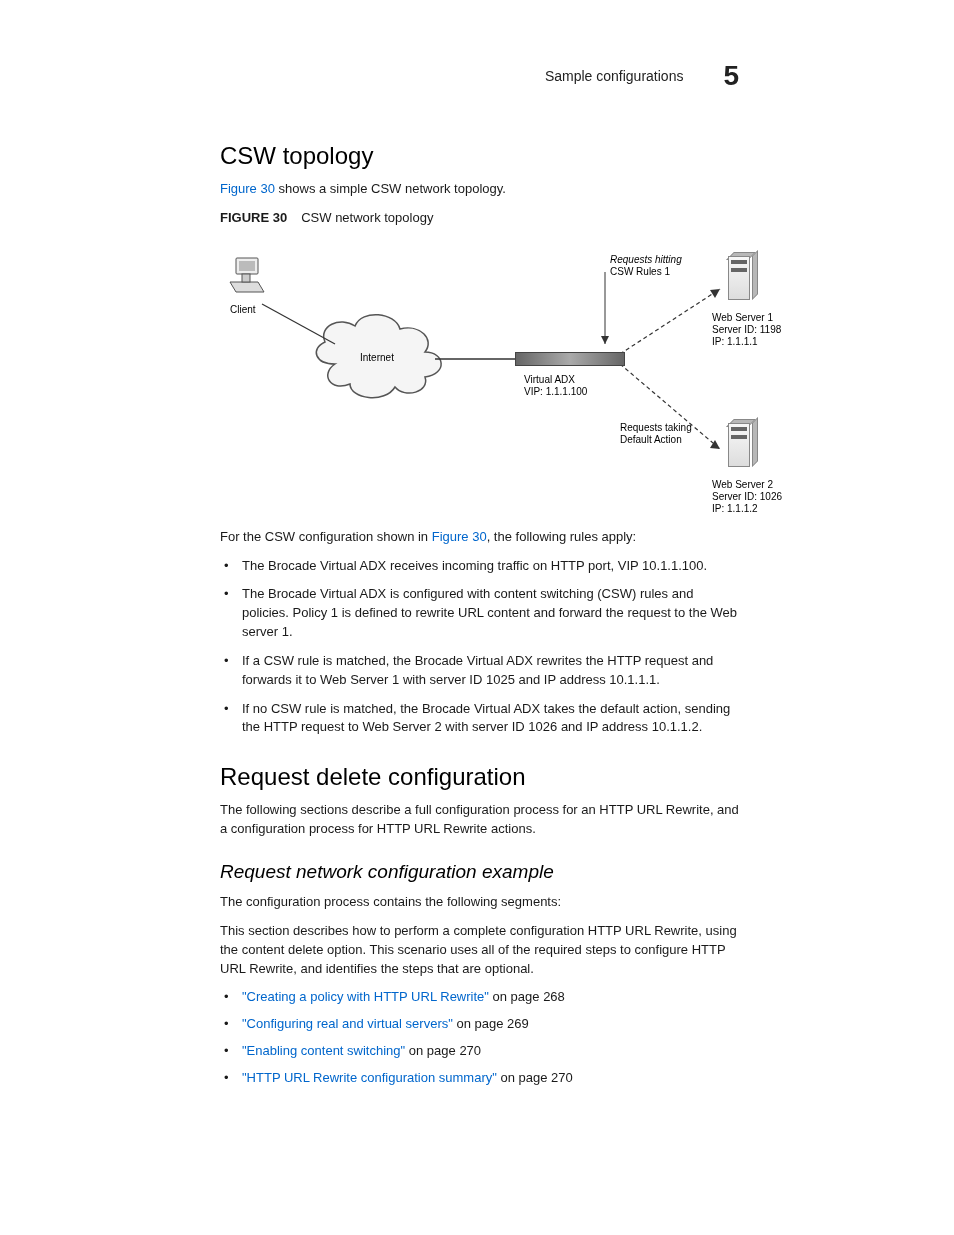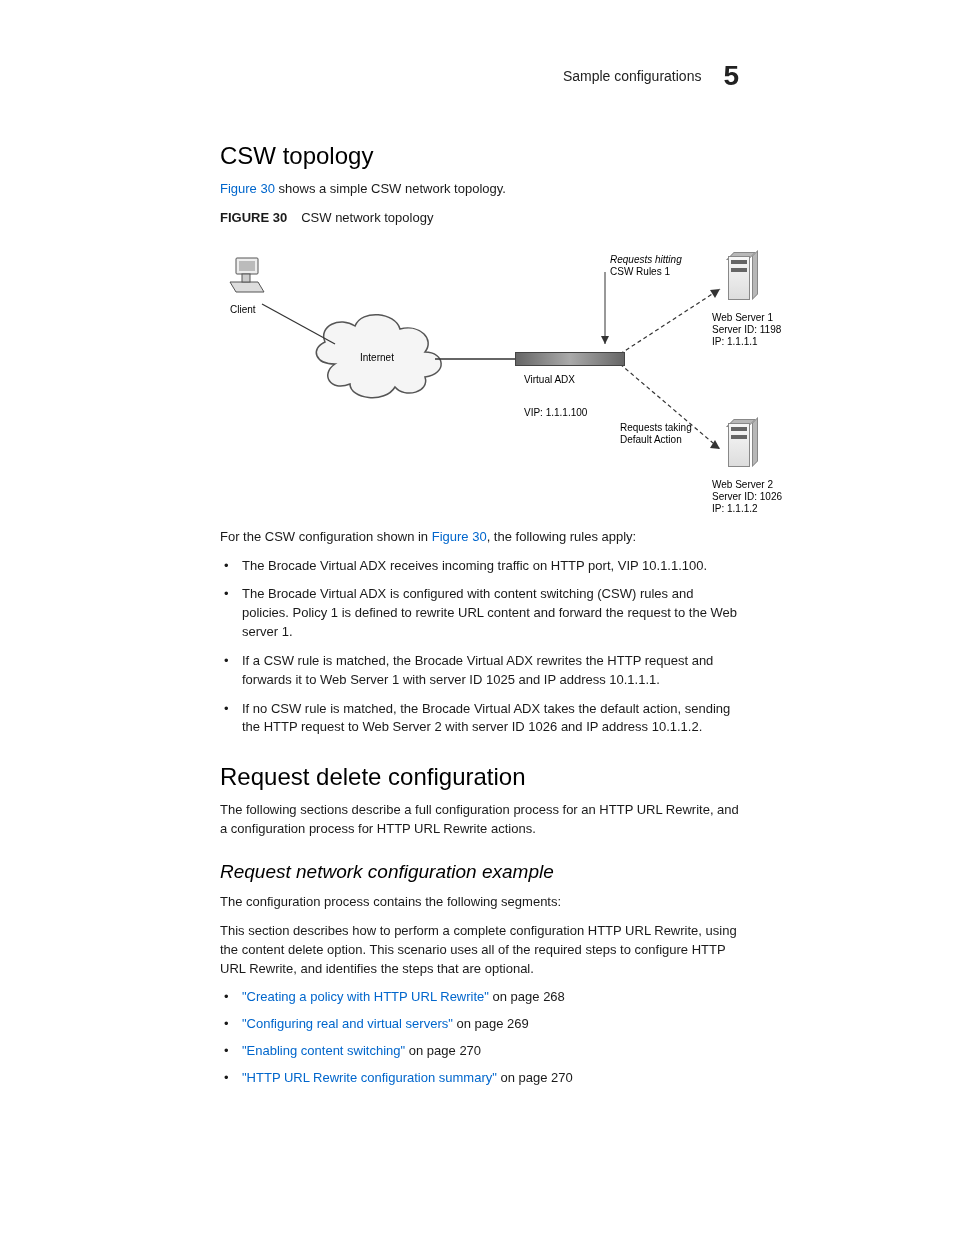--- a/index.html
+++ b/index.html
@@ -17,21 +17,21 @@
   }
   .header {
     text-align: right;
     padding-right: 95px;
     font-size: 14px;
     color: #222;
     margin-bottom: 50px;
     display: flex;
     justify-content: flex-end;
     align-items: center;
-    gap: 22px;
+    gap: 40px;
   }
   .chapter-num {
     font-size: 28px;
     font-weight: bold;
     font-family: "Arial Narrow", Arial, sans-serif;
   }
   .content {
     margin-left: 158px;
     margin-right: 95px;
   }
@@ -190,21 +190,21 @@
           <path d="M 2 26 L 30 26 L 36 36 L 8 36 Z" fill="#ddd" stroke="#555"></path>
           <rect x="14" y="18" width="8" height="8" fill="#ccc" stroke="#555"></rect>
         </svg>
       </div>
       <div class="label" style="left:10px; top:70px;">Client</div>
 
       <div class="label" style="left:140px; top:118px;">Internet</div>
 
       <div class="adx-box" style="left:295px; top:118px;"></div>
       <div class="label" style="left:304px; top:140px;">Virtual ADX</div>
-      <div class="label" style="left:304px; top:152px;margin-top:21px;">VIP: 1.1.1.100</div>
+      <div class="label" style="left:304px; top:152px;">VIP: 1.1.1.100</div>
 
       <div class="label" style="left:390px; top:20px;font-style:italic;">Requests hitting</div>
       <div class="label" style="left:390px; top:32px;">CSW Rules 1</div>
 
       <div class="server" style="left:508px; top:18px;">
         <div class="top"></div>
           <div class="side"></div>
           <div class="body"></div>
         <div class="slot" style="top:8px;"></div>
           <div class="slot" style="top:16px;"></div>

